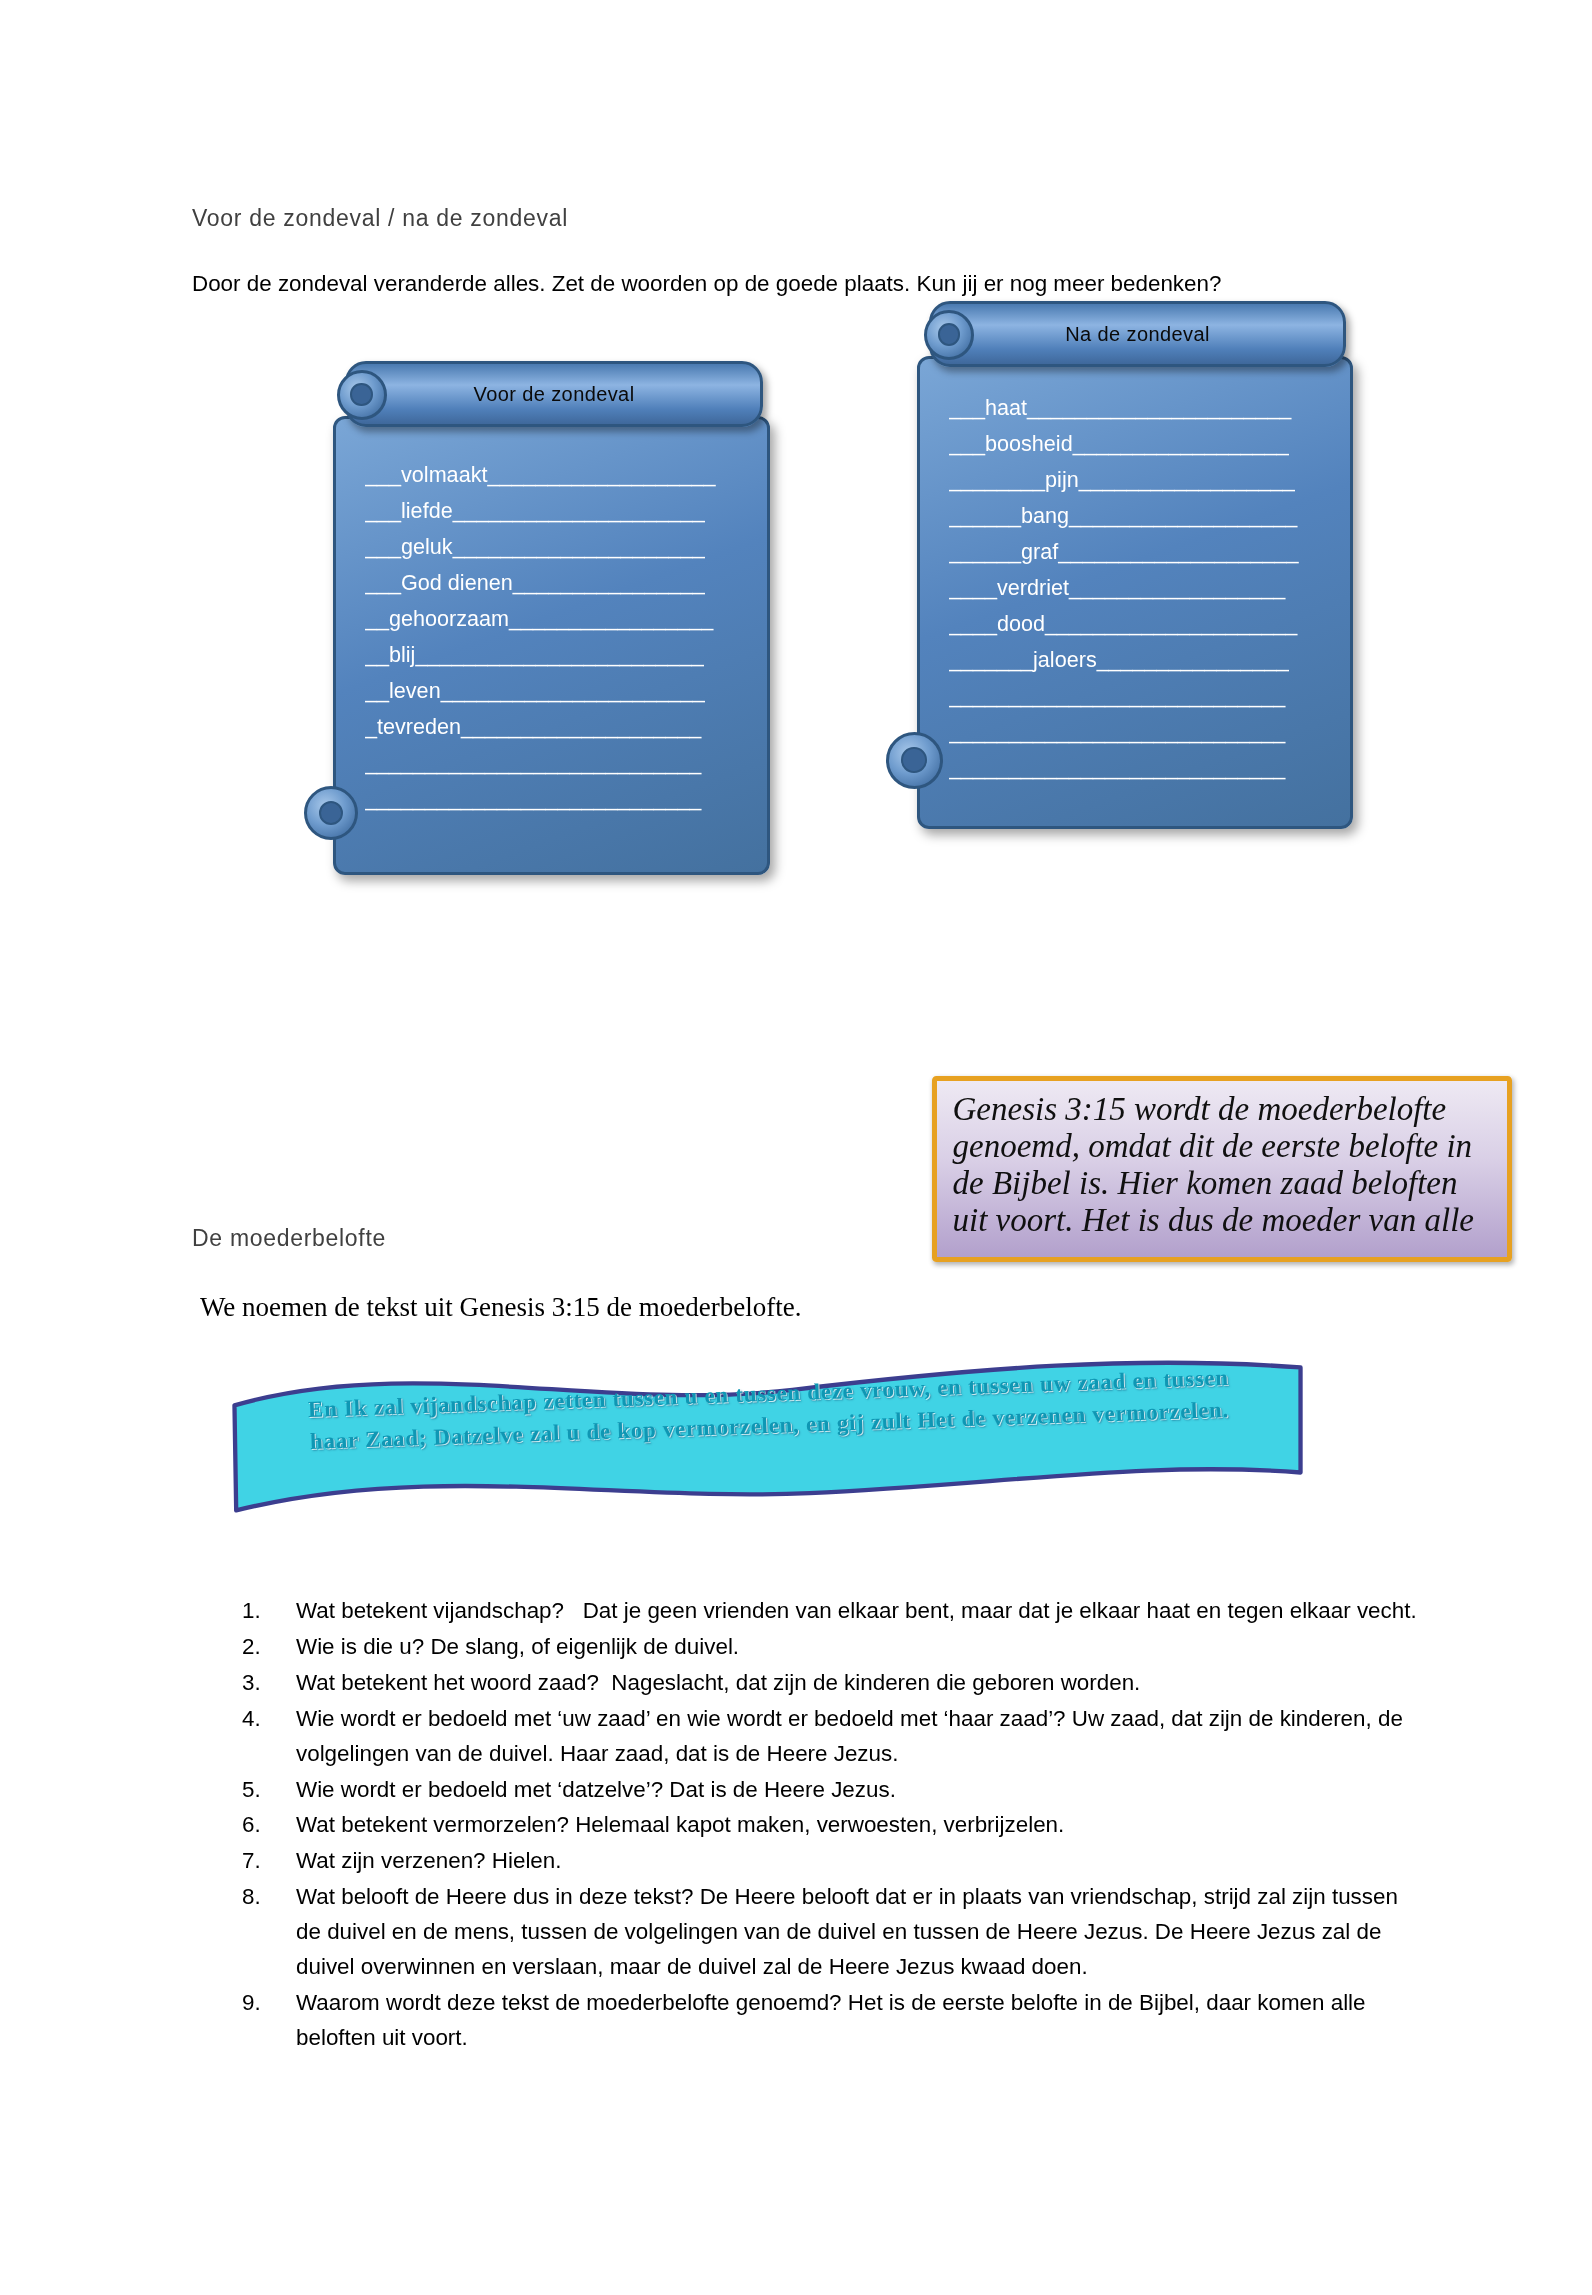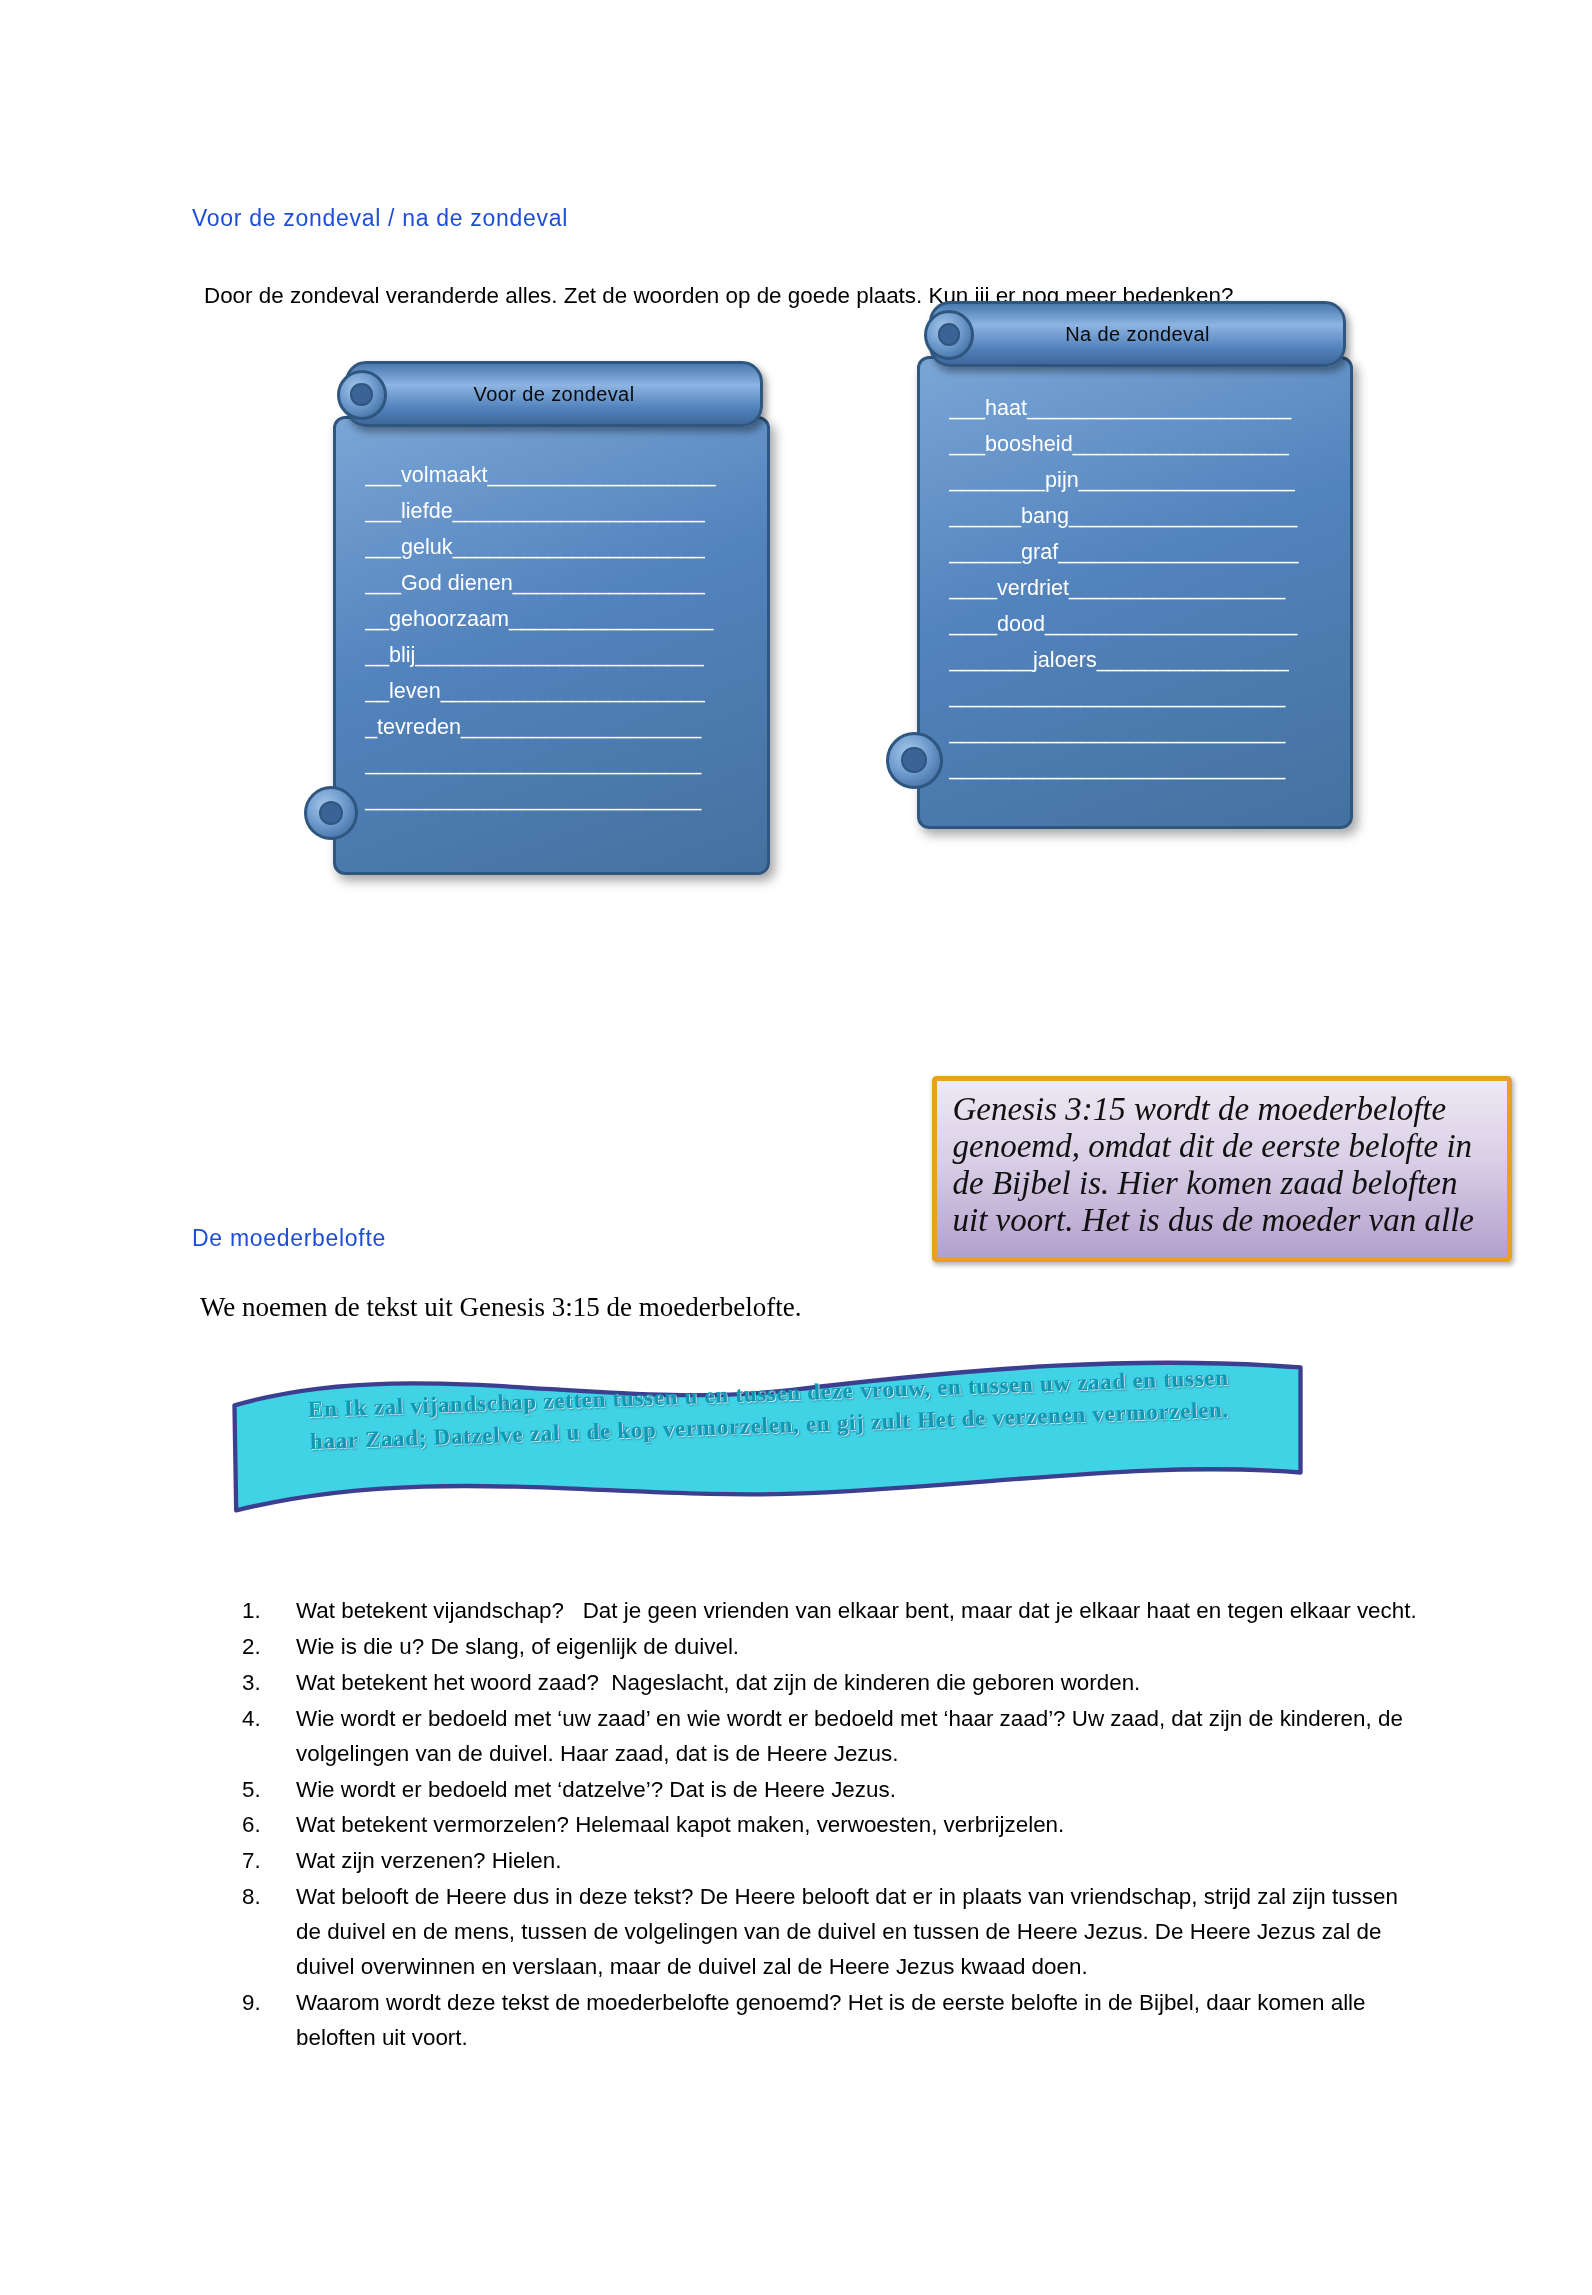--- a/index.html
+++ b/index.html
@@ -4,25 +4,25 @@
 <style>
   * { box-sizing: border-box; }
   html,body { margin:0; padding:0; }
   body { background:#ffffff; }
   .page {
     position:relative; width:1592px; height:2295px; background:#ffffff;
     font-family:"Liberation Sans", sans-serif; color:#000; overflow:hidden;
   }
   .h-section {
     position:absolute; left:192px; margin:0; font-size:23px; font-weight:400;
-    color:#1d4ed8; letter-spacing:0.7px;
+    color:#404040; letter-spacing:0.7px;
   }
   .h1 { top:205px; }
   .h2 { top:1225px; }
-  .intro { position:absolute; left:192px; top:271px; margin:12px; font-size:22.4px; }
+  .intro { position:absolute; left:192px; top:271px; margin:0; font-size:22.4px; }
 
   
   .scroll { position:absolute; }
   .scroll-after  { left:917px; top:301px; width:436px; height:528px; }
   .scroll-before { left:333px;  top:361px; width:437px; height:514px; }
   .scroll-banner {
     position:absolute; left:12px; right:7px; top:0; height:66px; border-radius:21px;
     background:linear-gradient(180deg,#4a7ab0 0%,#8db4e2 35%,#5080ba 75%,#3f689b 100%);
     border:3.5px solid #2e567f; box-shadow:3.5px 4.3px 7.8px rgba(0,0,0,.35);
     display:flex; align-items:center; justify-content:center; z-index:3;

